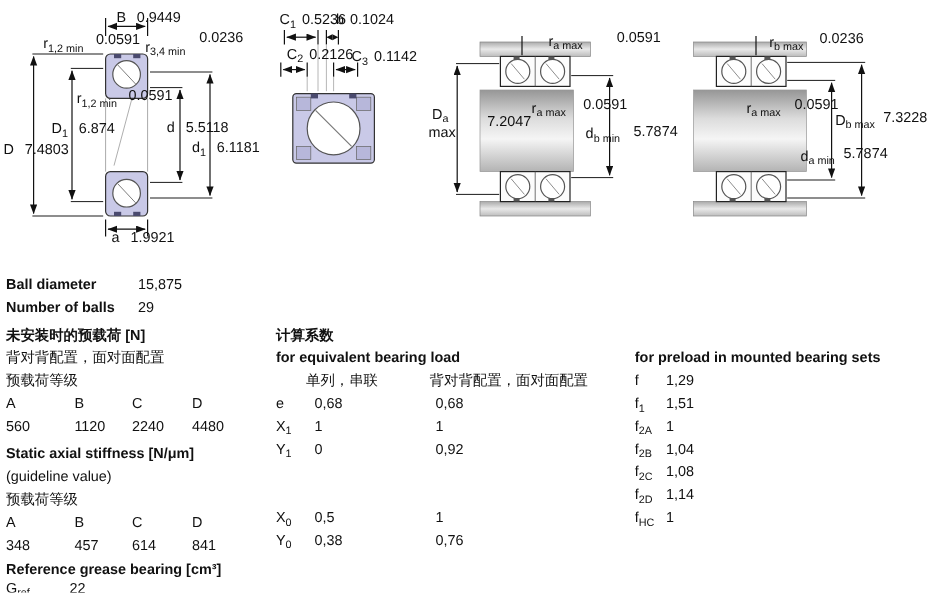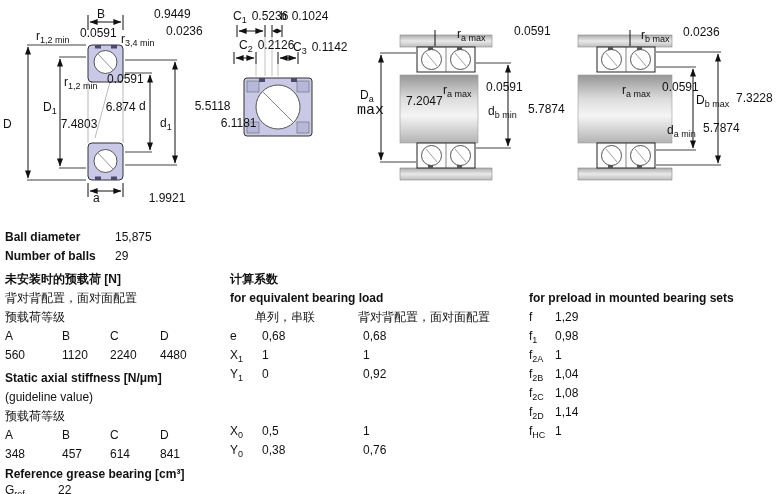--- a/index.html
+++ b/index.html
@@ -1,23 +1,23 @@
 <!DOCTYPE html>
 <html><head>
 <meta charset="utf-8">
 <style>
   html,body{margin:0;padding:0;background:#fff;}
   #screen{position:relative;width:781px;height:494px;background:#ffffff;overflow:hidden;
           font-family:"Liberation Sans","DejaVu Sans",sans-serif;color:#111;}
   #drawing{position:absolute;left:0;top:0;}
   .dim{position:absolute;font-size:12px;line-height:13px;white-space:nowrap;color:#111;}
   .dim sub{font-size:9px;line-height:1;vertical-align:-3px;}
-  .val{padding-left:9px;margin-left:40px;}
+  .val{padding-left:9px;}
   .val2{padding-left:5px;}
-  .sm{font-size:15px;font-family:Liberation Mono, monospace;}
+  .sm{font-size:12px;}
   .t{position:absolute;font-size:12px;line-height:14px;white-space:nowrap;color:#111;}
   .t sub{font-size:9px;line-height:1;vertical-align:-3px;}
   .bold{font-weight:700;}
   .cell{display:inline-block;}
   .w1{width:57px;} .w2{width:48px;} .w3{width:50px;}
   .lw{width:110px;} .gw{width:53px;}
   .ml{width:32px;} .mv{width:101px;}
   .rl{width:26px;}
 </style>
 </head>
@@ -234,20 +234,20 @@
   <div class="t" style="left:358px;top:310px">背对背配置，面对面配置</div>
 
   <div class="t" style="left:230px;top:329px"><span class="cell ml"><span>e</span><sub></sub></span><span class="cell mv">0,68</span><span>0,68</span></div>
   <div class="t" style="left:230px;top:348px"><span class="cell ml"><span>X</span><sub>1</sub></span><span class="cell mv">1</span><span>1</span></div>
   <div class="t" style="left:230px;top:367px"><span class="cell ml"><span>Y</span><sub>1</sub></span><span class="cell mv">0</span><span>0,92</span></div>
   <div class="t" style="left:230px;top:424px"><span class="cell ml"><span>X</span><sub>0</sub></span><span class="cell mv">0,5</span><span>1</span></div>
   <div class="t" style="left:230px;top:443px"><span class="cell ml"><span>Y</span><sub>0</sub></span><span class="cell mv">0,38</span><span>0,76</span></div>
 
   <div class="t bold" style="left:529px;top:291px">for preload in mounted bearing sets</div>
   <div class="t" style="left:529px;top:310px"><span class="cell rl"><span>f</span><sub></sub></span><span>1,29</span></div>
-  <div class="t" style="left:529px;top:329px"><span class="cell rl"><span>f</span><sub>1</sub></span><span>0,98</span></div>
+  <div class="t" style="left:529px;top:329px"><span class="cell rl"><span>f</span><sub>1</sub></span><span>1,51</span></div>
   <div class="t" style="left:529px;top:348px"><span class="cell rl"><span>f</span><sub>2A</sub></span><span>1</span></div>
   <div class="t" style="left:529px;top:367px"><span class="cell rl"><span>f</span><sub>2B</sub></span><span>1,04</span></div>
   <div class="t" style="left:529px;top:386px"><span class="cell rl"><span>f</span><sub>2C</sub></span><span>1,08</span></div>
   <div class="t" style="left:529px;top:405px"><span class="cell rl"><span>f</span><sub>2D</sub></span><span>1,14</span></div>
   <div class="t" style="left:529px;top:424px"><span class="cell rl"><span>f</span><sub>HC</sub></span><span>1</span></div>
 
 </div>
 
 </body></html>

